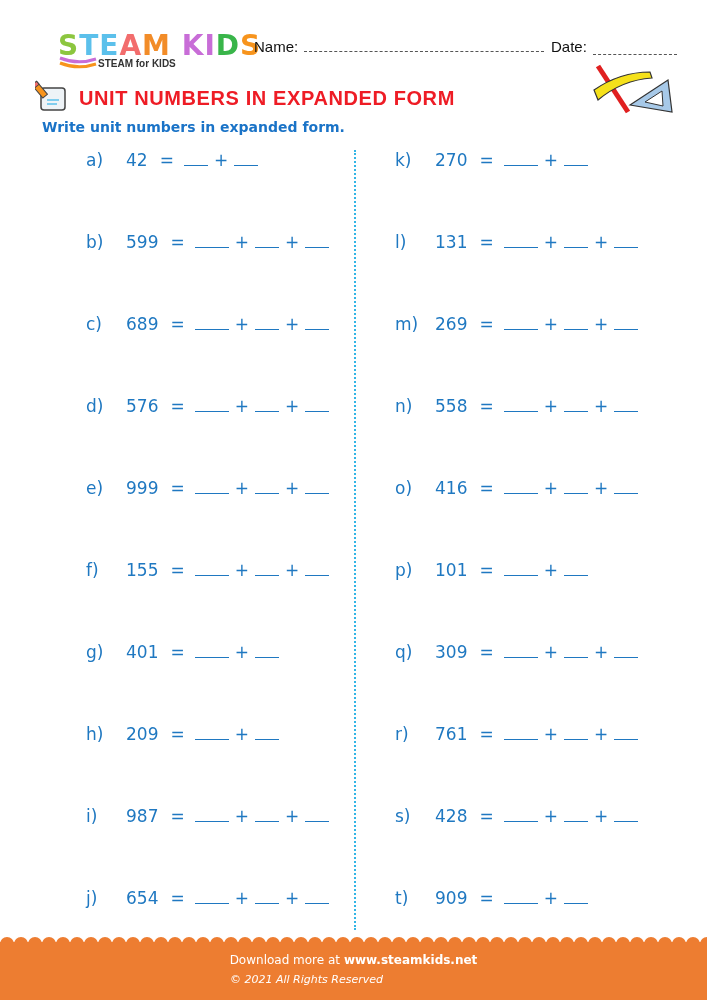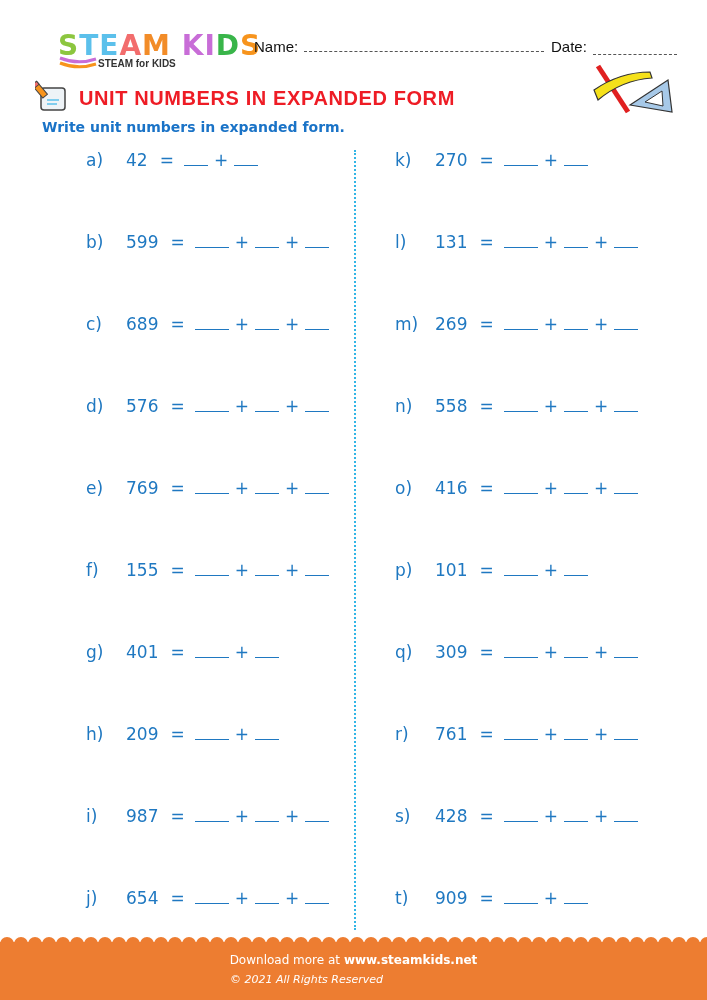--- a/index.html
+++ b/index.html
@@ -115,21 +115,21 @@
       <span class="num">576</span>
       <span class="eq">=</span>
       <span class="blank long"></span>
       <span class="plus">+</span>
       <span class="blank short"></span>
       <span class="plus">+</span>
       <span class="blank short"></span>
     </div>
     <div class="problem" style="left: 86px; top: 478px;">
       <span class="lbl">e)</span>
-      <span class="num">769</span>
+      <span class="num">999</span>
       <span class="eq">=</span>
       <span class="blank long"></span>
       <span class="plus">+</span>
       <span class="blank short"></span>
       <span class="plus">+</span>
       <span class="blank short"></span>
     </div>
     <div class="problem" style="left: 86px; top: 560px;">
       <span class="lbl">f)</span>
       <span class="num">155</span>

